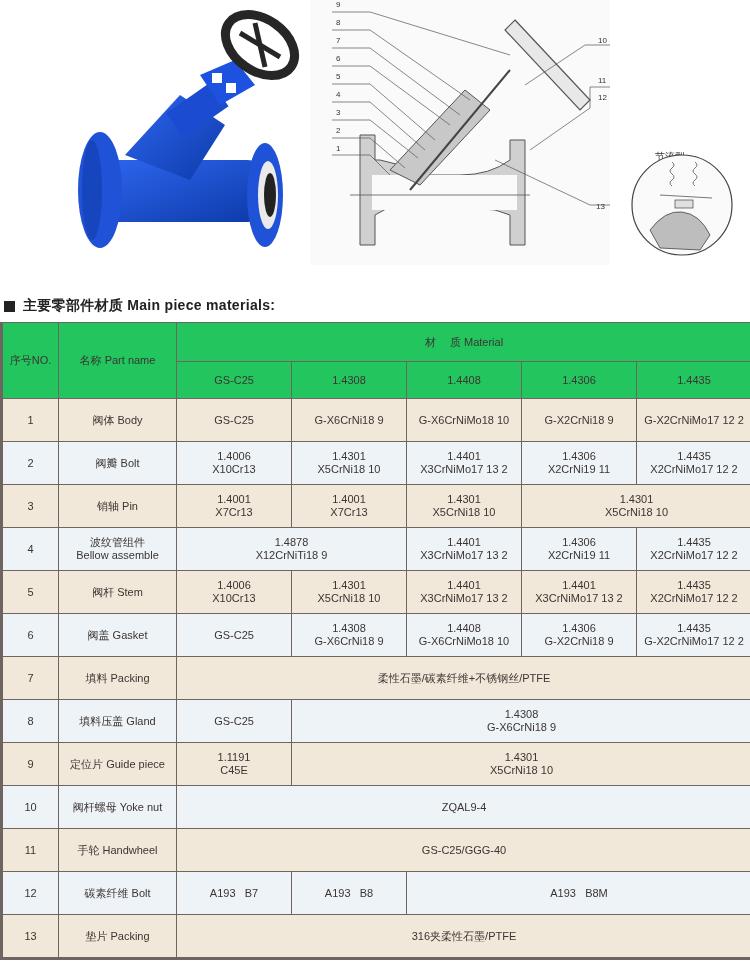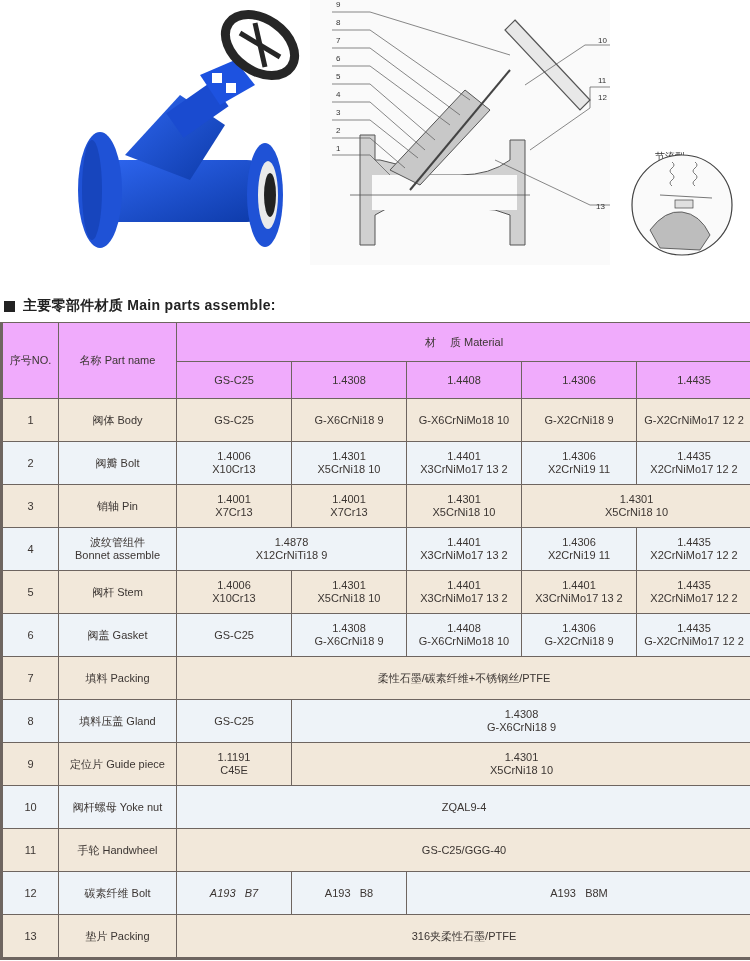--- a/index.html
+++ b/index.html
@@ -11,21 +11,21 @@
   .fig-detail { position:absolute; left:620px; top:140px; width:125px; height:125px; }
   .detail-label { position:absolute; left:655px; top:150px; font-size:10px; color:#333; }
   .callout { position:absolute; font-size:8px; color:#333; font-family:"Liberation Sans",sans-serif; }
   .section-title { position:absolute; left:4px; top:297px; font-size:14px; font-weight:bold; color:#222;
                    font-family:"Liberation Sans",sans-serif; letter-spacing:0.3px; display:flex; align-items:center; }
   .section-title .sq { display:inline-block; width:11px; height:11px; background:#222; margin-right:8px; }
   table.mat { position:absolute; left:0; top:322px; width:750px; border-collapse:collapse; table-layout:fixed;
               font-family:"Liberation Sans",sans-serif; font-size:11px; color:#3b3532; }
   table.mat td, table.mat th { border:1.5px solid #6e6560; text-align:center; vertical-align:middle;
               padding:0 2px; line-height:13px; font-weight:normal; white-space:nowrap; overflow:hidden; }
-  table.mat thead th { background:#f0abfc;margin-top:6px; }
+  table.mat thead th { background:#22c55e;margin-top:6px; }
   tr.h1 th { height:38px; }
   tr.h2 th { height:36px; }
   tr.odd td { background:#f2e8da; }
   tr.even td { background:#eef3f8; }
   tbody tr td { height:42px; }
   table.mat { border-left:3px solid #6e6560; border-bottom:3px solid #6e6560; }
 </style>
 </head>
 <body>
 
@@ -107,21 +107,21 @@
       <path d="M52 22 q4 3 0 6 q-4 3 0 6 q4 3 0 6 q-4 3 0 6"></path>
       <path d="M75 22 q4 3 0 6 q-4 3 0 6 q4 3 0 6 q-4 3 0 6"></path>
       <line x1="40" y1="55" x2="92" y2="58"></line>
     </g>
     <rect x="55" y="60" width="18" height="8" fill="#e0e0e0" stroke="#444" stroke-width="0.7"></rect>
   </svg>
 </div>
 
 <div class="section-title">
   <span class="sq"></span>
-  <span>主要零部件材质 Main parts assemble:</span>
+  <span>主要零部件材质 Main piece materials:</span>
 </div>
 
 <table class="mat">
   <colgroup>
     <col style="width:57px">
       <col style="width:118px">
     <col style="width:115px">
       <col style="width:115px">
       <col style="width:115px">
       <col style="width:115px">
@@ -208,21 +208,21 @@
         </td>
         <td colspan="2">
           <div style="white-space: pre;">1.4301</div>
           <div>X5CrNi18 10</div>
         </td>
       </tr>
       <tr class="even">
         <td>4</td>
         <td>
           <div>波纹管组件</div>
-          <div>Bonnet assemble</div>
+          <div>Bellow assemble</div>
         </td>
         <td colspan="2">
           <div style="white-space: pre; text-align: center;">1.4878</div>
           <div>X12CrNiTi18 9</div>
         </td>
         <td colspan="1">
           <div style="white-space: pre;">1.4401</div>
           <div>X3CrNiMo17 13 2</div>
         </td>
         <td colspan="1">
@@ -338,21 +338,21 @@
         <td colspan="5">
           <div style="white-space: pre;">GS-C25/GGG-40</div>
         </td>
       </tr>
       <tr class="even">
         <td>12</td>
         <td>
           <div>碳素纤维 Bolt</div>
         </td>
         <td colspan="1">
-          <div style="white-space: pre; font-style: italic;">A193   B7</div>
+          <div style="white-space: pre;">A193   B7</div>
         </td>
         <td colspan="1">
           <div style="white-space: pre;">A193   B8</div>
         </td>
         <td colspan="3">
           <div style="white-space: pre;">A193   B8M</div>
         </td>
       </tr>
       <tr class="odd">
         <td>13</td>

